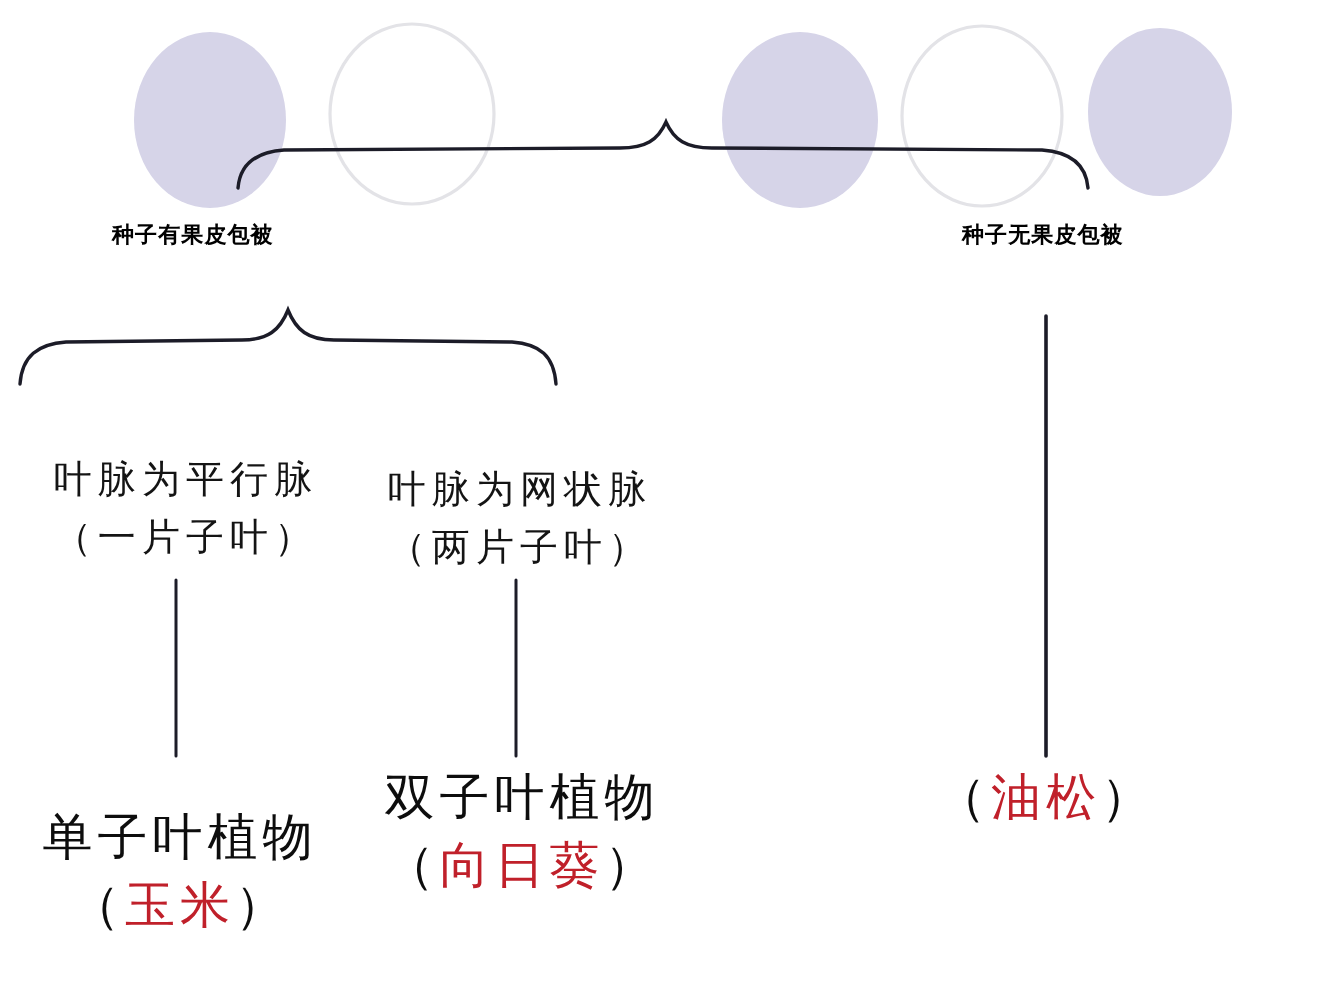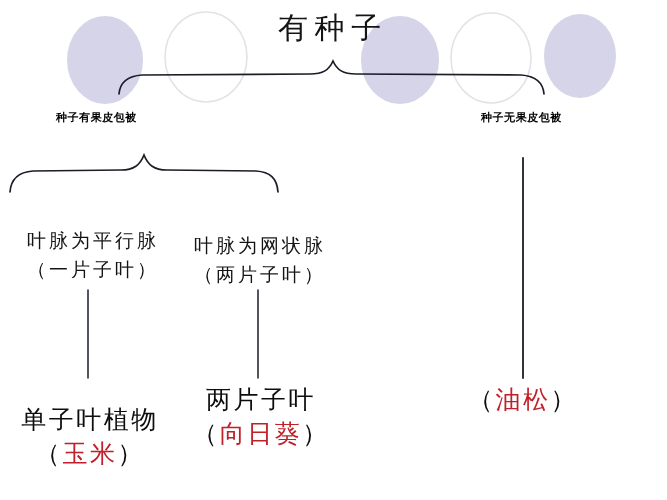--- a/index.html
+++ b/index.html
@@ -103,21 +103,20 @@
                C 148 165, 154 170, 167 170
                L 256 171
                C 270 172, 277 178, 278 192"></path>
 
       <line x1="88" y1="290" x2="88" y2="378" stroke-width="1.5"></line>
       <line x1="258" y1="290" x2="258" y2="378" stroke-width="1.5"></line>
       <line x1="523" y1="158" x2="523" y2="378" stroke-width="1.8"></line>
     </g>
   </svg>
 
-  <div class="txt title-text" style="left:278px; top:8px;">有种子</div>
 
   <div class="txt rank-label" style="left:56px; top:110px;">种子有果皮包被</div>
 
   <div class="txt rank-label" style="left:481px; top:110px;">种子无果皮包被</div>
 
   <div class="trait-block" style="left:8px; top:226px; width:170px;">
     <span>叶脉为平行脉</span>
     <span class="line2">（一片子叶）</span>
   </div>
 
@@ -125,21 +124,21 @@
     <span>叶脉为网状脉</span>
     <span class="line2">（两片子叶）</span>
   </div>
 
   <div class="result-block" style="left:0px; top:383px; width:180px;margin-top:20px;">
     <span>单子叶植物</span>
     <span class="species"><span class="paren">（</span><span>玉米</span><span class="paren">）</span></span>
   </div>
 
   <div class="result-block" style="left:168px; top:383px; width:186px;">
-    <span>两片子叶</span>
+    <span>双子叶植物</span>
     <span class="species"><span class="paren">（</span><span>向日葵</span><span class="paren">）</span></span>
   </div>
 
   <div class="result-block" style="left:430px; top:383px; width:186px;">
     <span class="species"><span class="paren">（</span><span>油松</span><span class="paren">）</span></span>
   </div>
 
 </div>
 
 </body></html>

